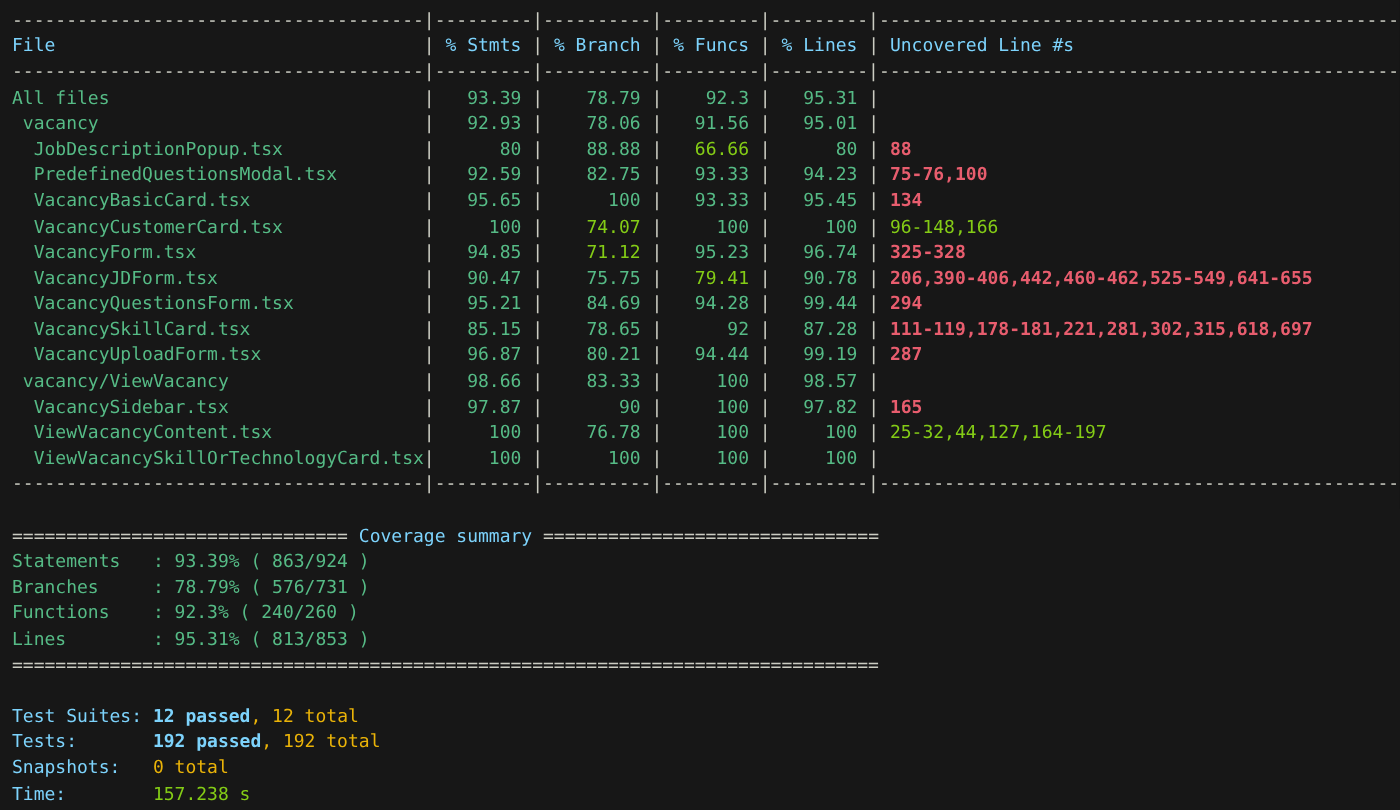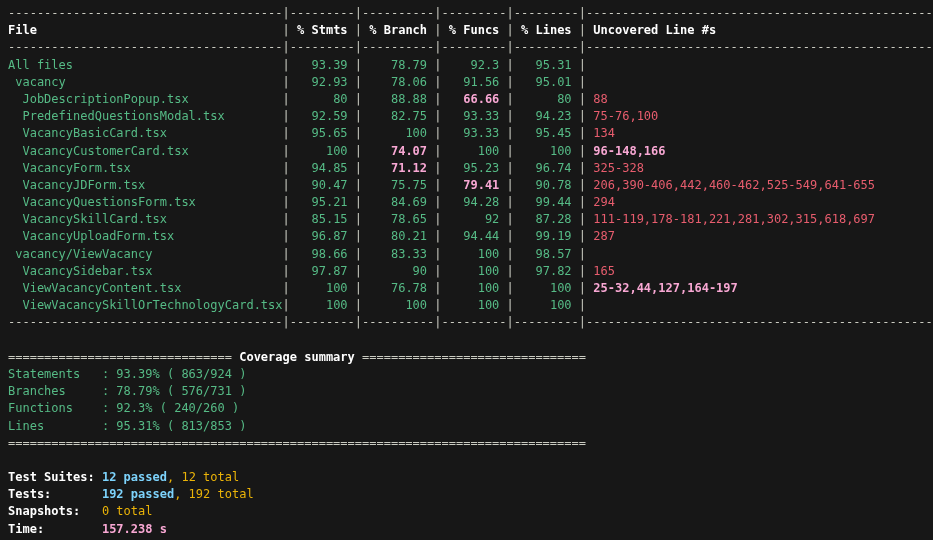--- a/index.html
+++ b/index.html
@@ -12,25 +12,25 @@
   .term{
     font-family:"DejaVu Sans Mono","Liberation Mono",monospace;
     font-size:12px;
     line-height:17.2px;
     white-space:pre;
     padding:5px 0 0 8px;
     color:#d3d4cc;
   }
   .line{height:17.2px;}
   .c-dim{color:#cbccc2;}
-  .c-bright{color:#ffffff;font-weight:bold;}
+  .c-bright{color:#7dd3fc;font-weight:normal;}
   .c-def{color:#eab308;}
   .c-green{color:#56bb86;}
   .c-green-b{color:#7dd3fc;font-weight:bold;}
-  .c-yellow{color:#f9a8d4;font-weight:bold;}
-  .c-red{color:#e85d6e;font-weight:normal;margin-top:18px;}
+  .c-yellow{color:#84cc16;font-weight:normal;}
+  .c-red{color:#e85d6e;font-weight:bold;margin-top:18px;}
 </style>
 </head>
 <body>
 
 <div class="screen">
   <div class="term" id="terminal-output"><div class="line"><span class="c-dim">--------------------------------------|---------|----------|---------|---------|------------------------------------------------</span></div><div class="line"><span class="c-bright">File                                  </span><span class="c-dim">|</span><span class="c-bright"> % Stmts </span><span class="c-dim">|</span><span class="c-bright"> % Branch </span><span class="c-dim">|</span><span class="c-bright"> % Funcs </span><span class="c-dim">|</span><span class="c-bright"> % Lines </span><span class="c-dim">|</span><span class="c-bright"> Uncovered Line #s                              </span></div><div class="line"><span class="c-dim">--------------------------------------|---------|----------|---------|---------|------------------------------------------------</span></div><div class="line"><span class="c-green">All files                             </span><span class="c-dim">|</span><span class="c-green">   93.39 </span><span class="c-dim">|</span><span class="c-green">    78.79 </span><span class="c-dim">|</span><span class="c-green">    92.3 </span><span class="c-dim">|</span><span class="c-green">   95.31 </span><span class="c-dim">|</span></div><div class="line"><span class="c-green"> vacancy                              </span><span class="c-dim">|</span><span class="c-green">   92.93 </span><span class="c-dim">|</span><span class="c-green">    78.06 </span><span class="c-dim">|</span><span class="c-green">   91.56 </span><span class="c-dim">|</span><span class="c-green">   95.01 </span><span class="c-dim">|</span></div><div class="line"><span class="c-green">  JobDescriptionPopup.tsx             </span><span class="c-dim">|</span><span class="c-green">      80 </span><span class="c-dim">|</span><span class="c-green">    88.88 </span><span class="c-dim">|</span><span class="c-yellow">   66.66 </span><span class="c-dim">|</span><span class="c-green">      80 </span><span class="c-dim">|</span><span class="c-red"> 88</span></div><div class="line"><span class="c-green">  PredefinedQuestionsModal.tsx        </span><span class="c-dim">|</span><span class="c-green">   92.59 </span><span class="c-dim">|</span><span class="c-green">    82.75 </span><span class="c-dim">|</span><span class="c-green">   93.33 </span><span class="c-dim">|</span><span class="c-green">   94.23 </span><span class="c-dim">|</span><span class="c-red"> 75-76,100</span></div><div class="line"><span class="c-green">  VacancyBasicCard.tsx                </span><span class="c-dim">|</span><span class="c-green">   95.65 </span><span class="c-dim">|</span><span class="c-green">      100 </span><span class="c-dim">|</span><span class="c-green">   93.33 </span><span class="c-dim">|</span><span class="c-green">   95.45 </span><span class="c-dim">|</span><span class="c-red"> 134</span></div><div class="line"><span class="c-green">  VacancyCustomerCard.tsx             </span><span class="c-dim">|</span><span class="c-green">     100 </span><span class="c-dim">|</span><span class="c-yellow">    74.07 </span><span class="c-dim">|</span><span class="c-green">     100 </span><span class="c-dim">|</span><span class="c-green">     100 </span><span class="c-dim">|</span><span class="c-yellow"> 96-148,166</span></div><div class="line"><span class="c-green">  VacancyForm.tsx                     </span><span class="c-dim">|</span><span class="c-green">   94.85 </span><span class="c-dim">|</span><span class="c-yellow">    71.12 </span><span class="c-dim">|</span><span class="c-green">   95.23 </span><span class="c-dim">|</span><span class="c-green">   96.74 </span><span class="c-dim">|</span><span class="c-red"> 325-328</span></div><div class="line"><span class="c-green">  VacancyJDForm.tsx                   </span><span class="c-dim">|</span><span class="c-green">   90.47 </span><span class="c-dim">|</span><span class="c-green">    75.75 </span><span class="c-dim">|</span><span class="c-yellow">   79.41 </span><span class="c-dim">|</span><span class="c-green">   90.78 </span><span class="c-dim">|</span><span class="c-red"> 206,390-406,442,460-462,525-549,641-655</span></div><div class="line"><span class="c-green">  VacancyQuestionsForm.tsx            </span><span class="c-dim">|</span><span class="c-green">   95.21 </span><span class="c-dim">|</span><span class="c-green">    84.69 </span><span class="c-dim">|</span><span class="c-green">   94.28 </span><span class="c-dim">|</span><span class="c-green">   99.44 </span><span class="c-dim">|</span><span class="c-red"> 294</span></div><div class="line"><span class="c-green">  VacancySkillCard.tsx                </span><span class="c-dim">|</span><span class="c-green">   85.15 </span><span class="c-dim">|</span><span class="c-green">    78.65 </span><span class="c-dim">|</span><span class="c-green">      92 </span><span class="c-dim">|</span><span class="c-green">   87.28 </span><span class="c-dim">|</span><span class="c-red"> 111-119,178-181,221,281,302,315,618,697</span></div><div class="line"><span class="c-green">  VacancyUploadForm.tsx               </span><span class="c-dim">|</span><span class="c-green">   96.87 </span><span class="c-dim">|</span><span class="c-green">    80.21 </span><span class="c-dim">|</span><span class="c-green">   94.44 </span><span class="c-dim">|</span><span class="c-green">   99.19 </span><span class="c-dim">|</span><span class="c-red"> 287</span></div><div class="line"><span class="c-green"> vacancy/ViewVacancy                  </span><span class="c-dim">|</span><span class="c-green">   98.66 </span><span class="c-dim">|</span><span class="c-green">    83.33 </span><span class="c-dim">|</span><span class="c-green">     100 </span><span class="c-dim">|</span><span class="c-green">   98.57 </span><span class="c-dim">|</span></div><div class="line"><span class="c-green">  VacancySidebar.tsx                  </span><span class="c-dim">|</span><span class="c-green">   97.87 </span><span class="c-dim">|</span><span class="c-green">       90 </span><span class="c-dim">|</span><span class="c-green">     100 </span><span class="c-dim">|</span><span class="c-green">   97.82 </span><span class="c-dim">|</span><span class="c-red"> 165</span></div><div class="line"><span class="c-green">  ViewVacancyContent.tsx              </span><span class="c-dim">|</span><span class="c-green">     100 </span><span class="c-dim">|</span><span class="c-green">    76.78 </span><span class="c-dim">|</span><span class="c-green">     100 </span><span class="c-dim">|</span><span class="c-green">     100 </span><span class="c-dim">|</span><span class="c-yellow"> 25-32,44,127,164-197</span></div><div class="line"><span class="c-green">  ViewVacancySkillOrTechnologyCard.tsx</span><span class="c-dim">|</span><span class="c-green">     100 </span><span class="c-dim">|</span><span class="c-green">      100 </span><span class="c-dim">|</span><span class="c-green">     100 </span><span class="c-dim">|</span><span class="c-green">     100 </span><span class="c-dim">|</span></div><div class="line"><span class="c-dim">--------------------------------------|---------|----------|---------|---------|------------------------------------------------</span></div><div class="line"><span class="c-def"> </span></div><div class="line"><span class="c-dim">===============================</span><span class="c-bright"> Coverage summary </span><span class="c-dim">===============================</span></div><div class="line"><span class="c-green">Statements   : 93.39% ( 863/924 )</span></div><div class="line"><span class="c-green">Branches     : 78.79% ( 576/731 )</span></div><div class="line"><span class="c-green">Functions    : 92.3% ( 240/260 )</span></div><div class="line"><span class="c-green">Lines        : 95.31% ( 813/853 )</span></div><div class="line"><span class="c-dim">================================================================================</span></div><div class="line"><span class="c-def"> </span></div><div class="line"><span class="c-bright">Test Suites: </span><span class="c-green-b">12 passed</span><span class="c-def">, 12 total</span></div><div class="line"><span class="c-bright">Tests:       </span><span class="c-green-b">192 passed</span><span class="c-def">, 192 total</span></div><div class="line"><span class="c-bright">Snapshots:   </span><span class="c-def">0 total</span></div><div class="line"><span class="c-bright">Time:        </span><span class="c-yellow">157.238 s</span></div></div>
 </div>
 
 </body></html>

